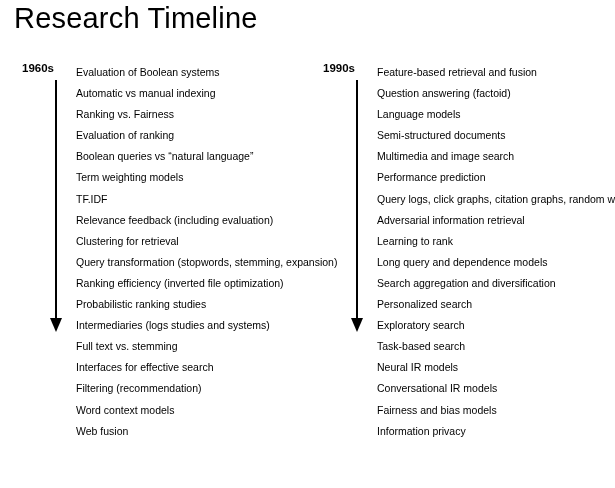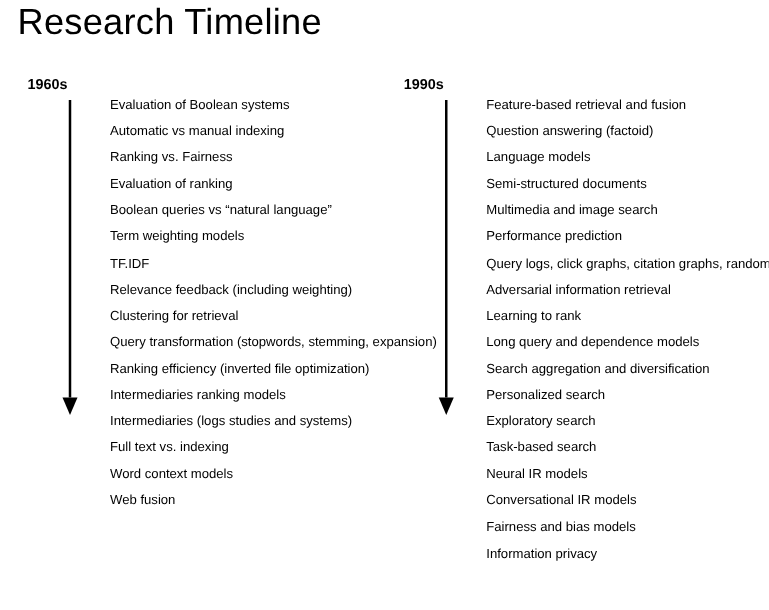--- a/index.html
+++ b/index.html
@@ -71,21 +71,21 @@
     width: 0;
     height: 0;
     border-left: 6px solid transparent;
     border-right: 6px solid transparent;
     border-top: 14px solid #000000;
   }
   .items {
     position: absolute;
     left: 58px;
     top: 0px;
-    margin: 16px;
+    margin: 4px;
     padding: 0;
     list-style: none;
   }
   .items li {
     font-size: 10.5px;
     line-height: 21.1px;
     color: #000000;
     white-space: nowrap;
   }
 </style>
@@ -104,27 +104,29 @@
         <div class="head"></div>
       </div>
       <ul class="items">
         <li>Evaluation of Boolean systems</li>
         <li>Automatic vs manual indexing</li>
         <li>Ranking vs. Fairness</li>
         <li>Evaluation of ranking</li>
         <li>Boolean queries vs “natural language”</li>
         <li>Term weighting models</li>
         <li>TF.IDF</li>
-        <li>Relevance feedback (including weighting)</li>
+        <li>Relevance feedback (including evaluation)</li>
         <li>Clustering for retrieval</li>
         <li>Query transformation (stopwords, stemming, expansion)</li>
         <li>Ranking efficiency (inverted file optimization)</li>
-        <li>Intermediaries ranking models</li>
+        <li>Probabilistic ranking studies</li>
         <li>Intermediaries (logs studies and systems)</li>
-        <li>Full text vs. indexing</li>
+        <li>Full text vs. stemming</li>
+        <li>Interfaces for effective search</li>
+        <li>Filtering (recommendation)</li>
         <li>Word context models</li>
         <li>Web fusion</li>
       </ul>
     </div>
   </div>
 
   <div class="column col-right">
     <div class="col-inner">
       <div class="decade-label">1990s</div>
       <div class="arrow">

